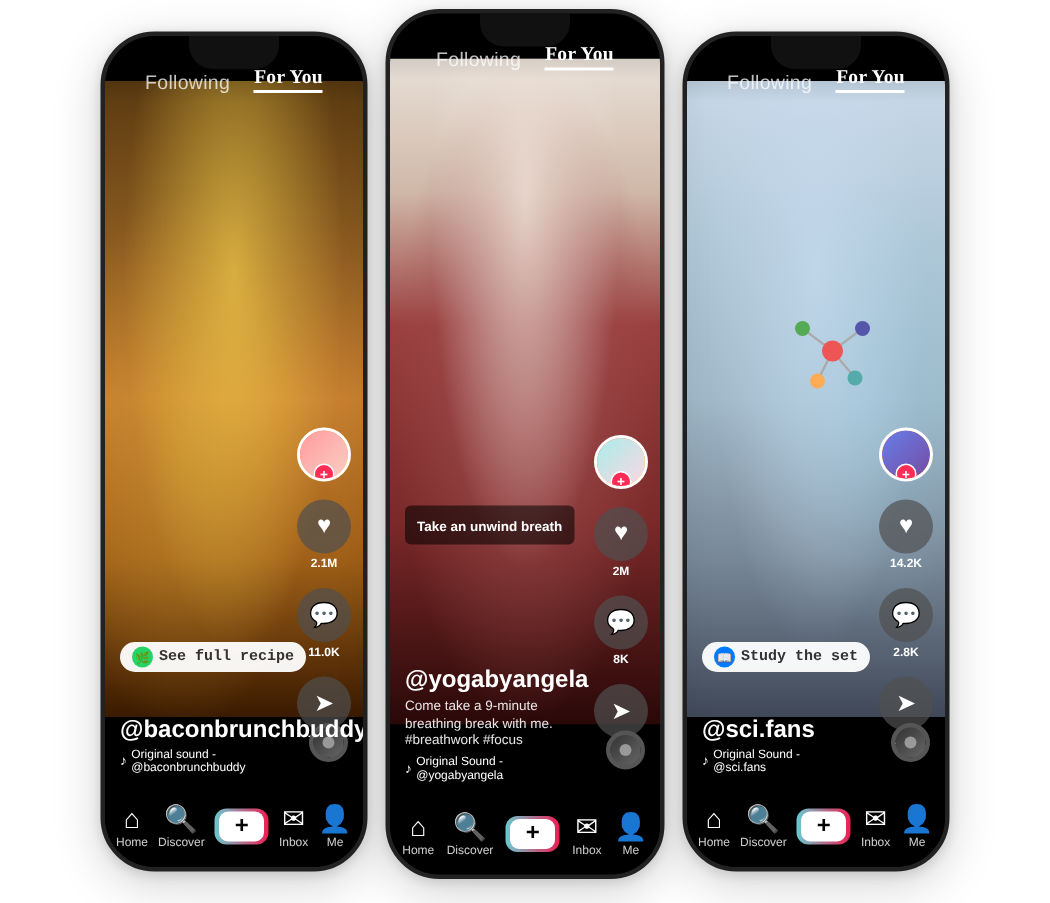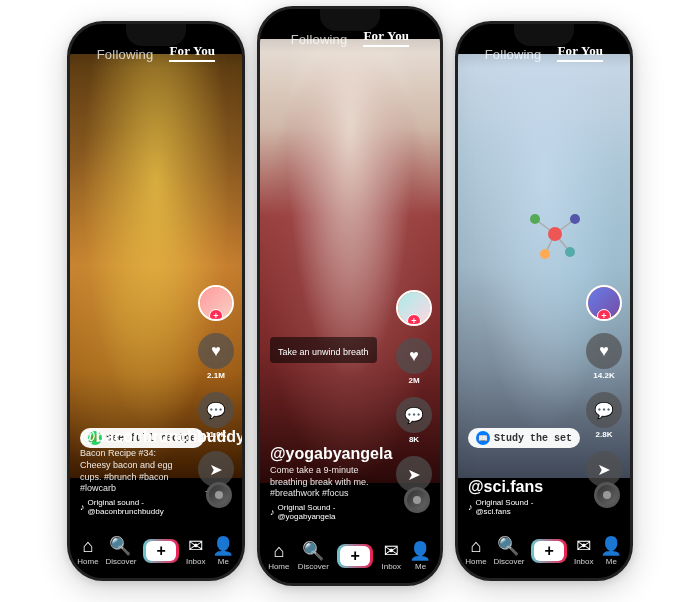--- a/index.html
+++ b/index.html
@@ -333,21 +333,21 @@
       left: 10px;
       background: rgba(0,0,0,0.55);
       border-radius: 4px;
       padding: 4px 8px;
       z-index: 10;
     }
 
     .breath-text {
       font-size: 9px;
       color: white;
-      font-weight: 400;
+      font-weight: 700;
     }
 
     
     .music-disc {
       width: 26px;
       height: 26px;
       background: linear-gradient(135deg, #333, #666);
       border-radius: 50%;
       border: 3px solid #555;
       display: flex;
@@ -475,21 +475,20 @@
           <span class="action-count">76.1K</span>
         </div>
       </div>
 
       <div class="music-disc">
         <div class="music-disc-inner"></div>
       </div>
 
       <div class="caption-area">
         <div class="username">@baconbrunchbuddy</div>
-        <div class="caption-text">Bacon Recipe #34: Cheesy bacon and egg cups. #brunch #bacon #lowcarb</div>
         <div class="sound-row">
           <span class="sound-note">♪</span>
           <span>Original sound - @baconbrunchbuddy</span>
         </div>
       </div>
 
       <div class="bottom-nav">
         <div class="bottom-nav-item">
           <span class="bottom-nav-icon">⌂</span>
           <span class="bottom-nav-label">Home</span>

